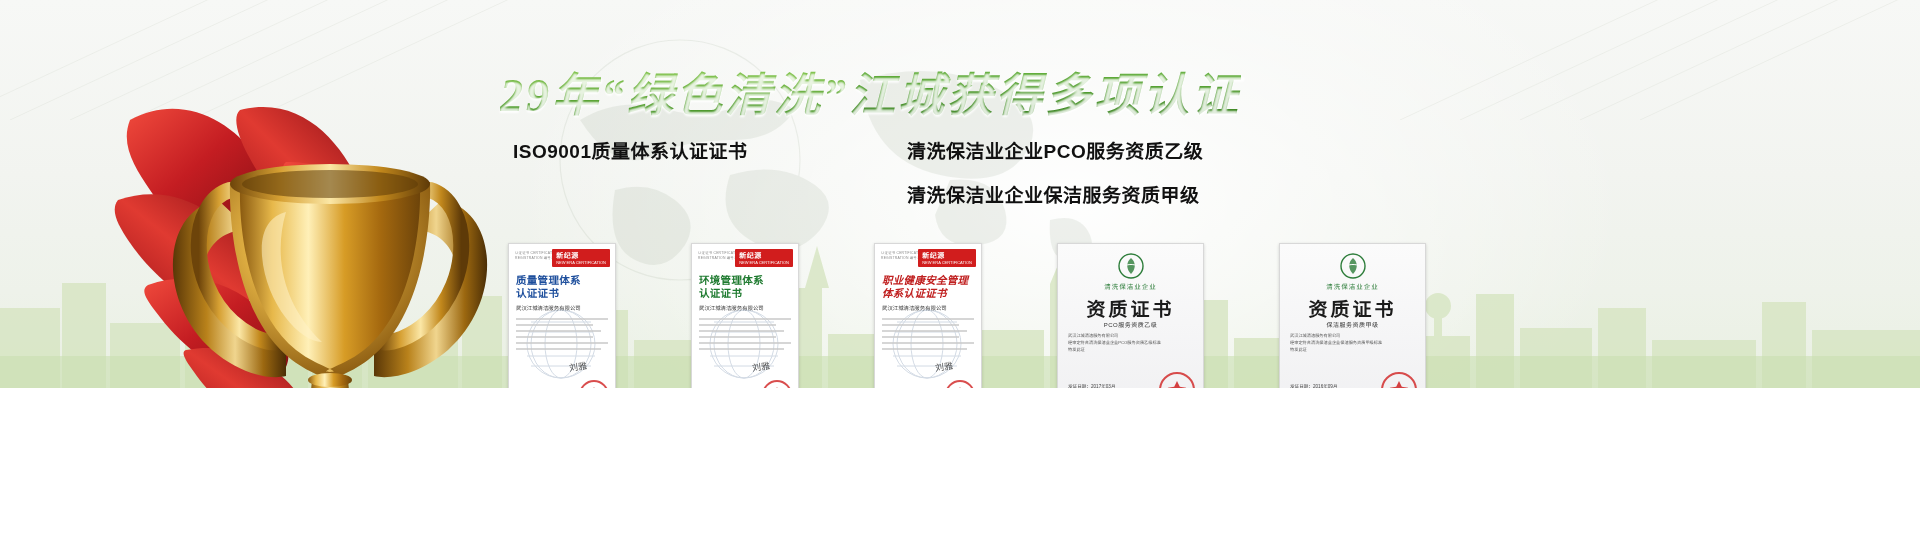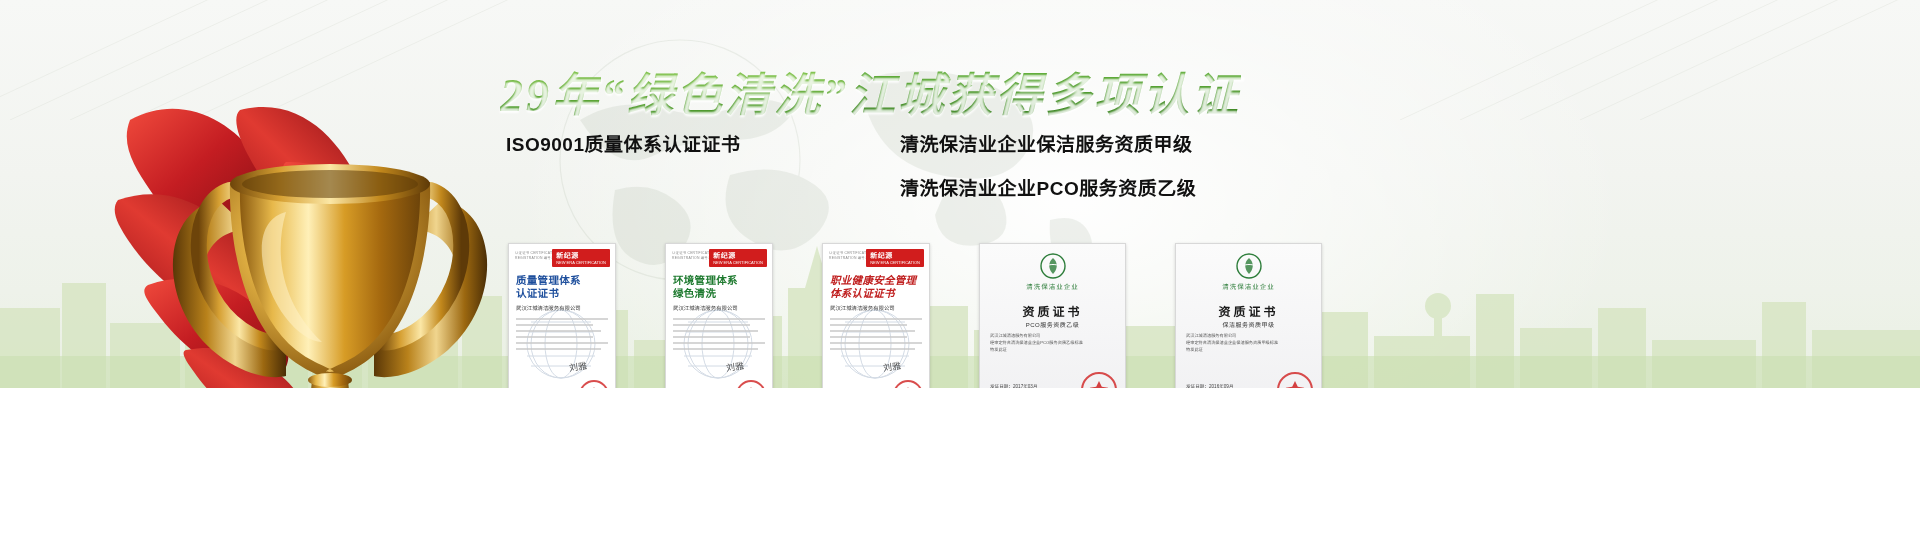--- a/index.html
+++ b/index.html
@@ -117,29 +117,29 @@
     letter-spacing: 0.5px;
   }
   .cert-list.col-left  { left: 506px;  width: 420px; }
   .cert-list.col-right { left: 900px;  width: 420px; }
   .cert-list li {
     list-style: none;
     margin: 0 0 10px 0;
     padding: 0;
     white-space: nowrap;
   }
-  .cert-list ul { margin: 0; padding: 0; }
+  .cert-list ul { margin: 7px; padding: 0; }
 
   
   .cert-row {
     position: absolute;
     left: 508px;
     top: 243px;
     display: flex;
-    gap: 49px;
+    gap: 75px;
   }
   .cert-card {
     position: relative;
     width: 106px;
     height: 172px;
     background: #ffffff;
     border: 1px solid #d8d8d8;
     box-shadow: 0 1px 3px rgba(0,0,0,0.16);
     overflow: hidden;
     flex: 0 0 auto;
@@ -277,25 +277,24 @@
     color: #2d7d3a;
     letter-spacing: 1px;
   }
   .qual-title {
     position: absolute;
     left: 0;
     top: 50px;
     width: 100%;
     text-align: center;
     font-family: "Liberation Serif", serif;
-    font-size: 12px;
+    font-size: 19px;
     font-weight: bold;
     color: #1a1a1a;
     letter-spacing: 3px;
-    margin-top: 8px;
   }
   .qual-kind {
     position: absolute;
     left: 0;
     top: 76px;
     width: 100%;
     text-align: center;
     font-size: 6px;
     color: #333333;
     letter-spacing: 0.5px;
@@ -485,22 +484,22 @@
   </div>
 
   <div class="cert-list col-left">
     <ul>
       <li>ISO9001质量体系认证证书</li>
     </ul>
   </div>
 
   <div class="cert-list col-right">
     <ul>
+      <li>清洗保洁业企业PCO服务资质乙级</li>
       <li>清洗保洁业企业保洁服务资质甲级</li>
-      <li>清洗保洁业企业PCO服务资质乙级</li>
     </ul>
   </div>
 
   <div class="cert-row">
 
     <div class="cert-card">
       <div class="cc-micro-top">认证证书 CERTIFICATE OF REGISTRATION 编号：00Q1234</div>
       <div class="cc-tag">
         <span>新纪源</span>
         <span class="tiny">NEW ERA CERTIFICATION</span>
@@ -541,21 +540,21 @@
       </div>
       <svg class="cc-globe" viewBox="0 0 96 112">
         <g fill="none" stroke="#6f88a8" stroke-width="1">
           <circle cx="48" cy="56" r="34"></circle>
           <ellipse cx="48" cy="56" rx="16" ry="34"></ellipse>
           <ellipse cx="48" cy="56" rx="30" ry="34"></ellipse>
           <path d="M16 44 H80 M14 68 H82 M18 34 H78 M18 78 H78"></path>
         </g>
       </svg>
       <div class="cc-title t-green" style="white-space:pre-line;">环境管理体系
-绿色清洗</div>
+认证证书</div>
       <div class="cc-sub">武汉江城清洁服务有限公司</div>
       <div class="cc-lines">
           <i></i>
           <i></i>
           <i></i>
           <i></i>
           <i></i>
           <i></i>
         </div>
       <div class="cc-sign">刘雅</div>

